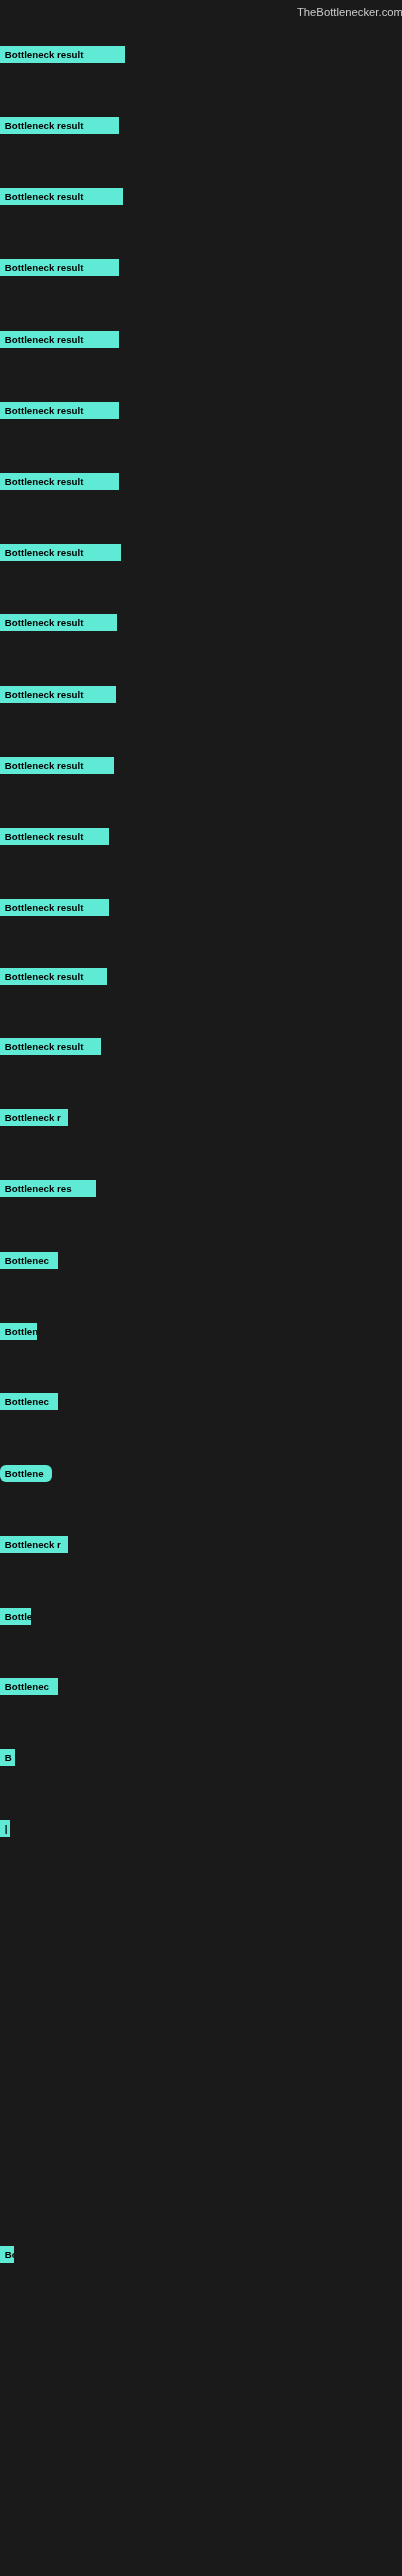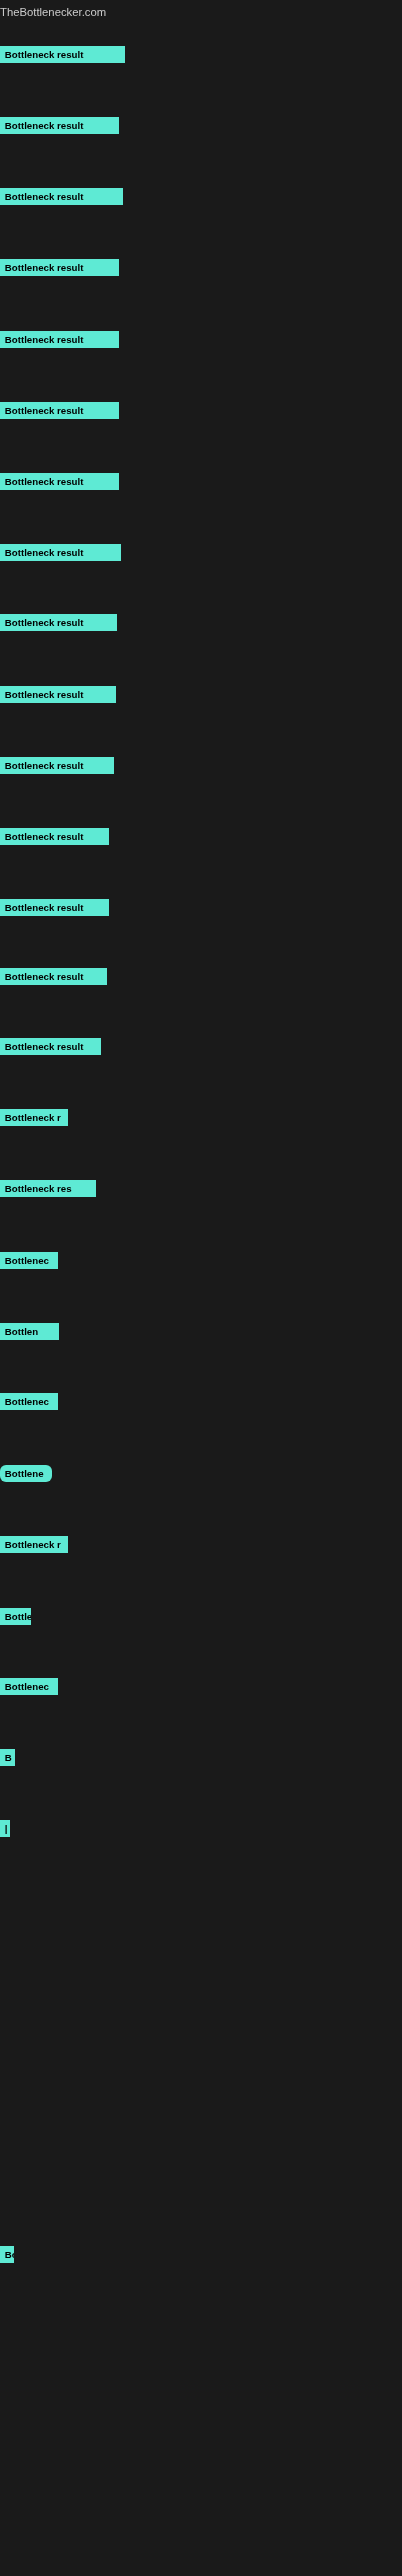--- a/index.html
+++ b/index.html
@@ -10,21 +10,21 @@
 
     body {
       width: 403px;
       min-height: 2576px;
       background-color: #1a1a1a;
       font-family: Arial, sans-serif;
       position: relative;
     }
 
     .site-title {
-      text-align: left;
+      text-align: right;
       color: #cccccc;
       font-size: 11.3px;
       padding: 6.4px 0;
       font-weight: normal;
     }
 
     .bottleneck-item {
       position: absolute;
       left: 0;
       background-color: #5eead4;
@@ -52,21 +52,21 @@
 <div class="bottleneck-item" style="top: 614px; width: 117px;">Bottleneck result</div>
 <div class="bottleneck-item" style="top: 686px; width: 116px;">Bottleneck result</div>
 <div class="bottleneck-item" style="top: 757px; width: 114px;">Bottleneck result</div>
 <div class="bottleneck-item" style="top: 828px; width: 109px;">Bottleneck result</div>
 <div class="bottleneck-item" style="top: 899px; width: 109px;">Bottleneck result</div>
 <div class="bottleneck-item" style="top: 968px; width: 107px;">Bottleneck result</div>
 <div class="bottleneck-item" style="top: 1038px; width: 101px;">Bottleneck result</div>
 <div class="bottleneck-item" style="top: 1109px; width: 68px;">Bottleneck r</div>
 <div class="bottleneck-item" style="top: 1180px; width: 96px;">Bottleneck res</div>
 <div class="bottleneck-item" style="top: 1252px; width: 58px;">Bottlenec</div>
-<div class="bottleneck-item" style="top: 1323px; width: 59px;">Bottlen</div>
+<div class="bottleneck-item" style="top: 1323px; width: 37px;">Bottlen</div>
 <div class="bottleneck-item" style="top: 1393px; width: 58px;">Bottlenec</div>
 <div class="bottleneck-item" style="top: 1465px; width: 52px; border-radius: 6px;">Bottlene</div>
 <div class="bottleneck-item" style="top: 1536px; width: 68px;">Bottleneck r</div>
 <div class="bottleneck-item" style="top: 1608px; width: 31px;">Bottle</div>
 <div class="bottleneck-item" style="top: 1678px; width: 58px;">Bottlenec</div>
 <div class="bottleneck-item" style="top: 1749px; width: 14.5px;">B</div>
 <div class="bottleneck-item" style="top: 1820px; width: 8px;">|</div>
 <div class="bottleneck-item" style="top: 2246px; width: 14px;">Bo</div>
 
 

